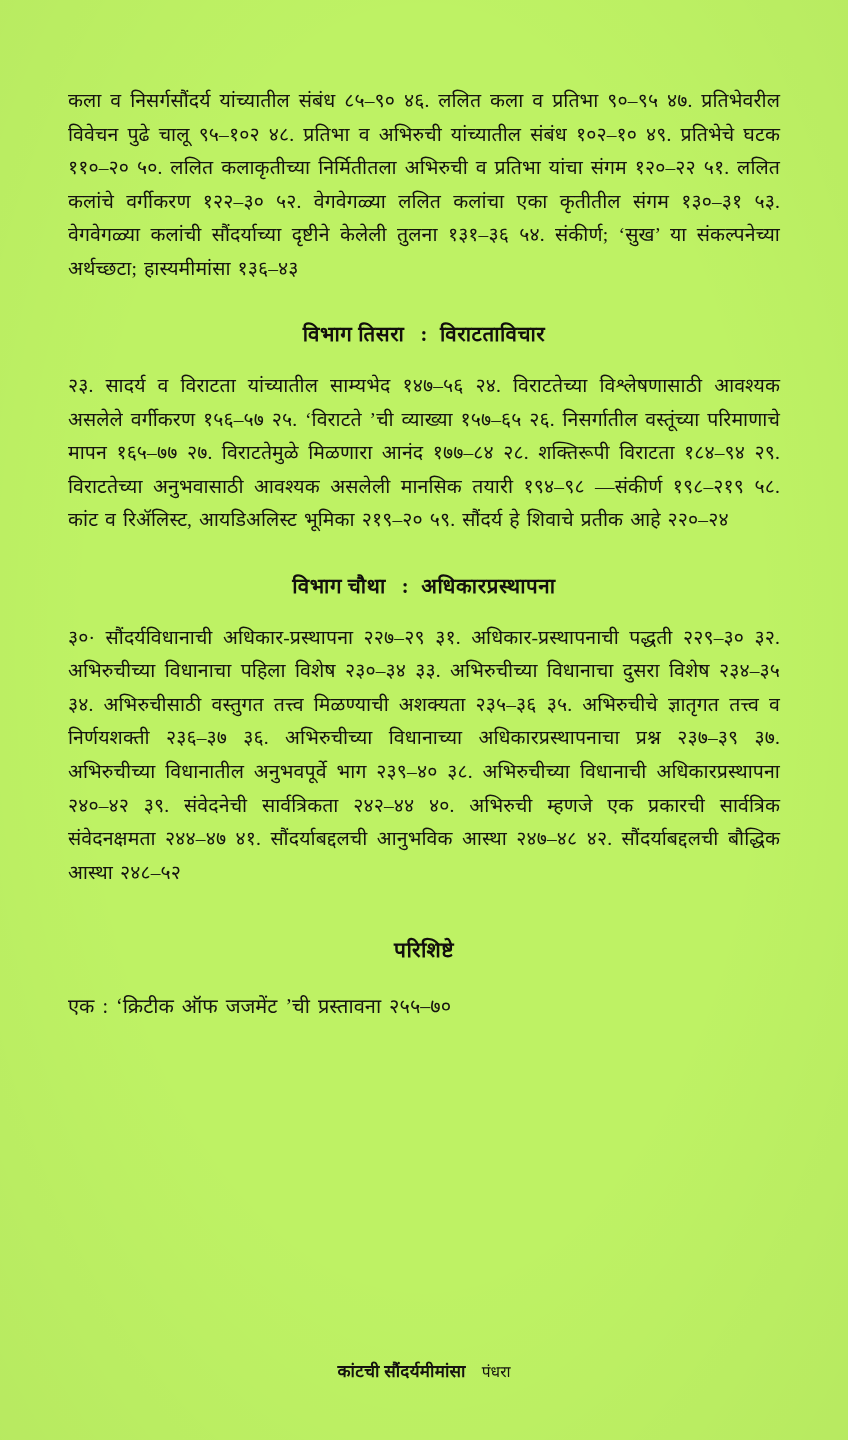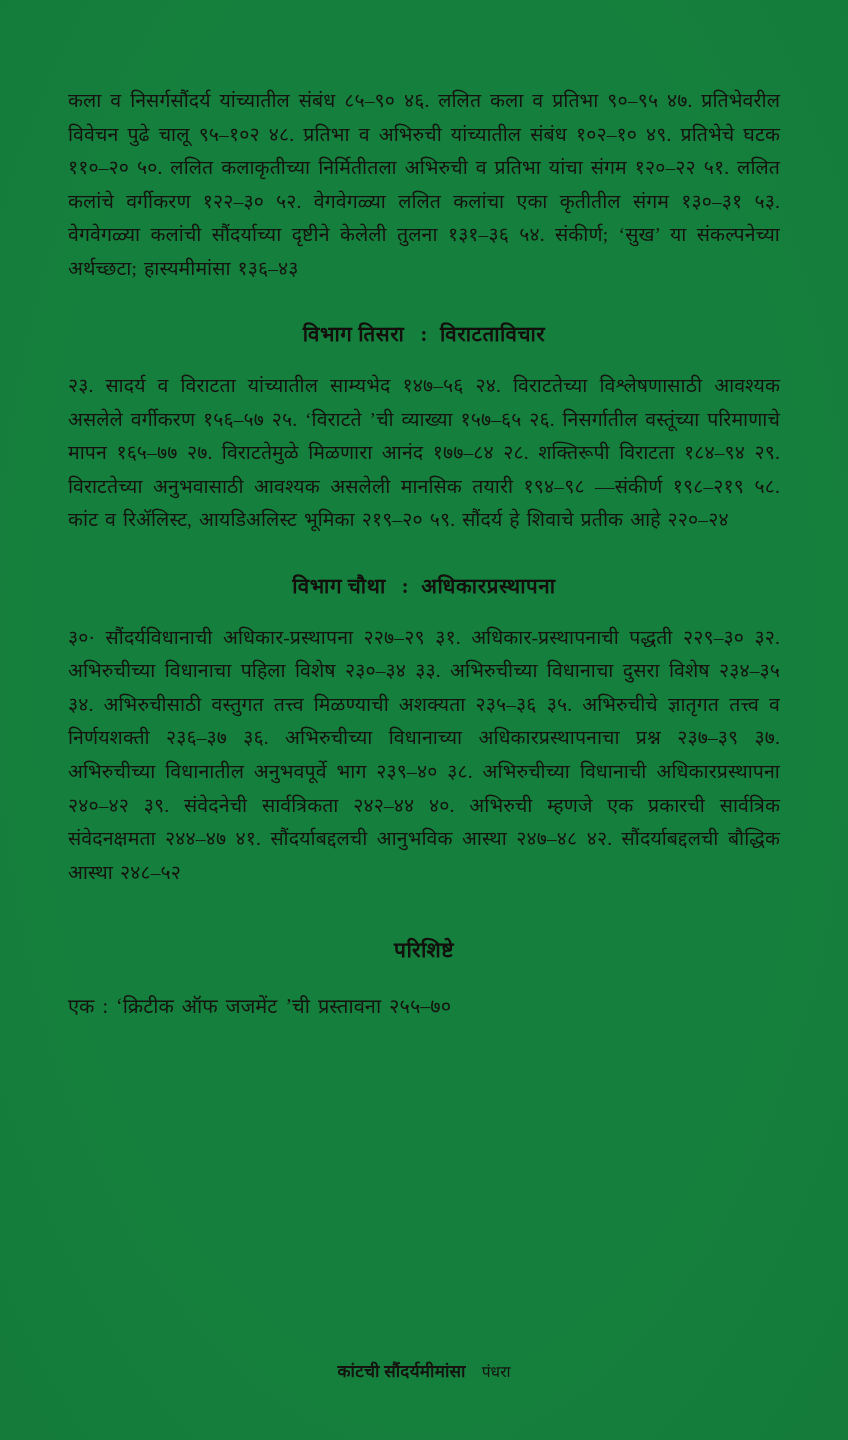--- a/index.html
+++ b/index.html
@@ -11,21 +11,21 @@
     height: 1440px;
     background: #ffffff;
     font-family: "Liberation Serif", "DejaVu Serif", serif;
     color: #1a1a1a;
     overflow: hidden;
   }
   .page {
     position: relative;
     width: 848px;
     height: 1440px;
-    background: #15803d;
+    background: #bef264;
     box-sizing: border-box;
     padding: 84px 68px 40px 68px;
   }
   .page::before {
     
     content: "";
     position: absolute;
     inset: 0;
     background:
       radial-gradient(ellipse at 50% 45%, rgba(255,255,255,0.0) 55%, rgba(0,0,0,0.035) 100%);

